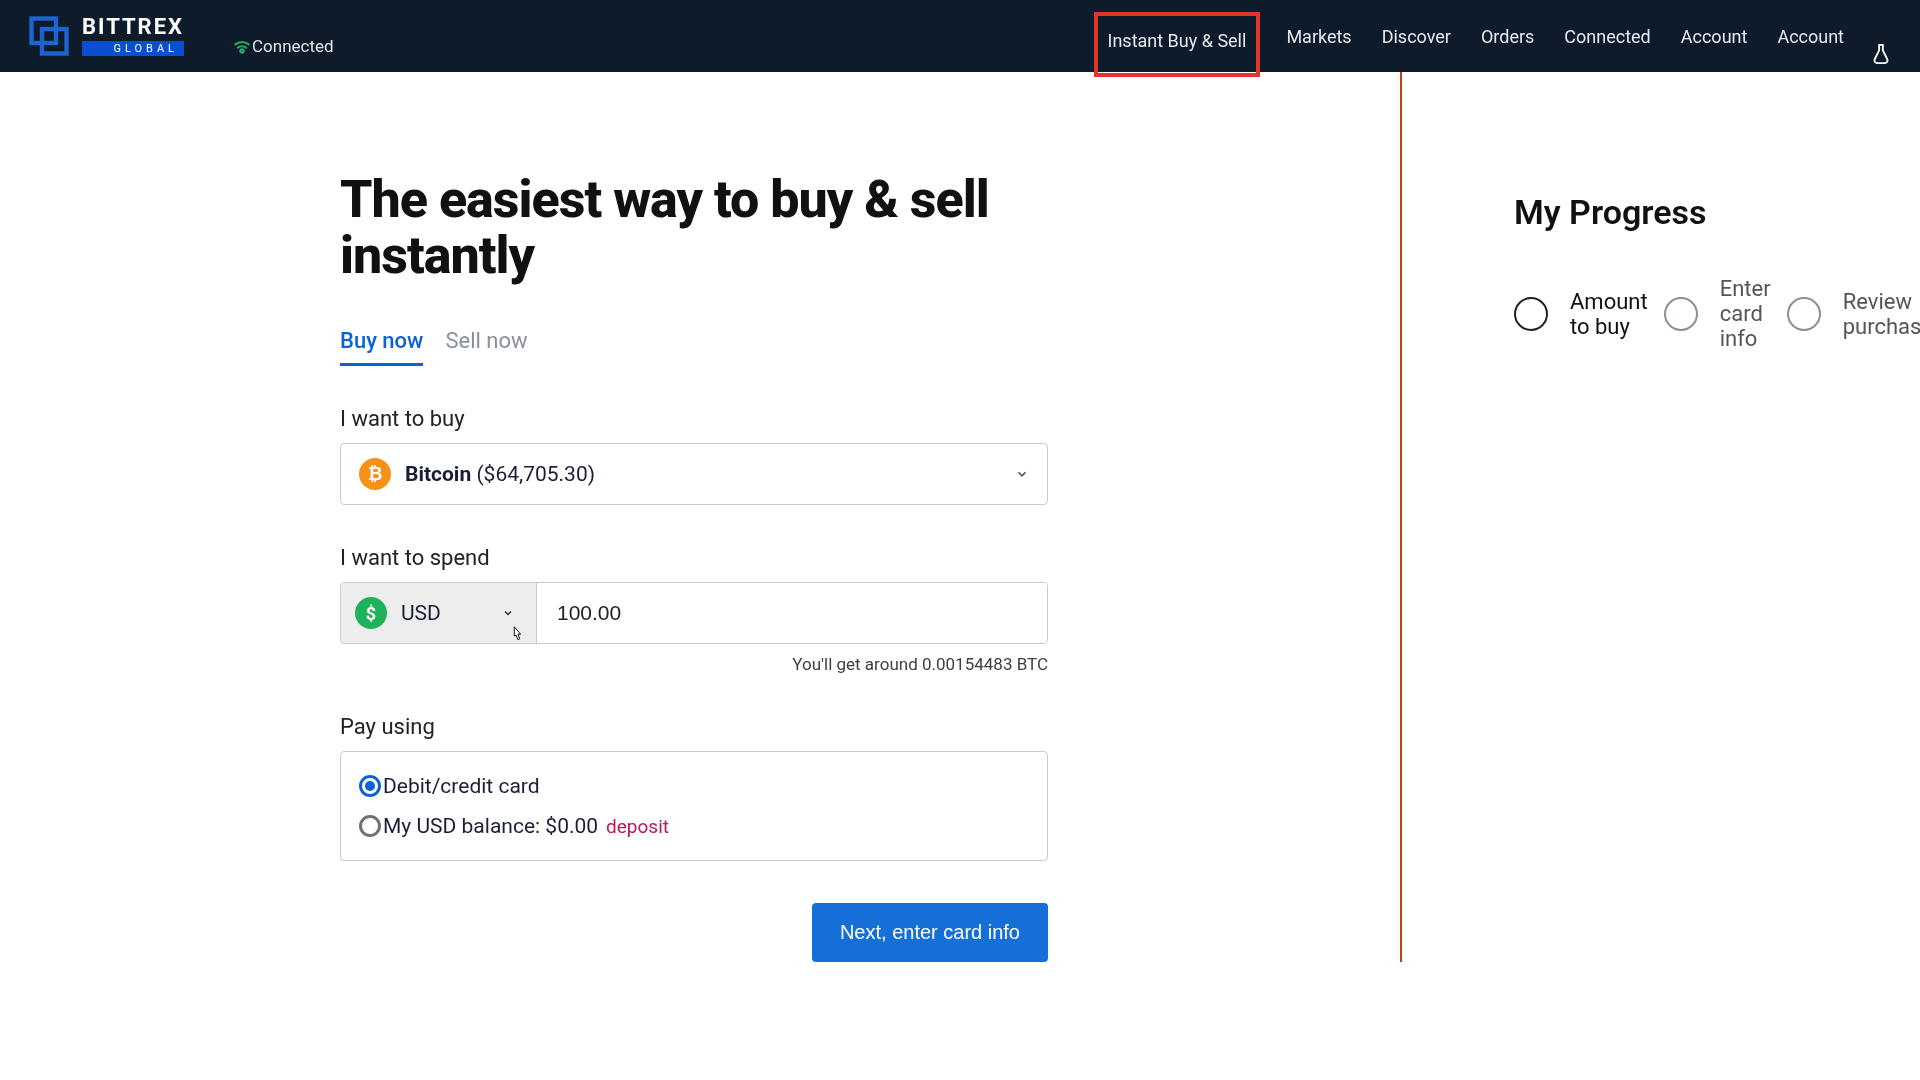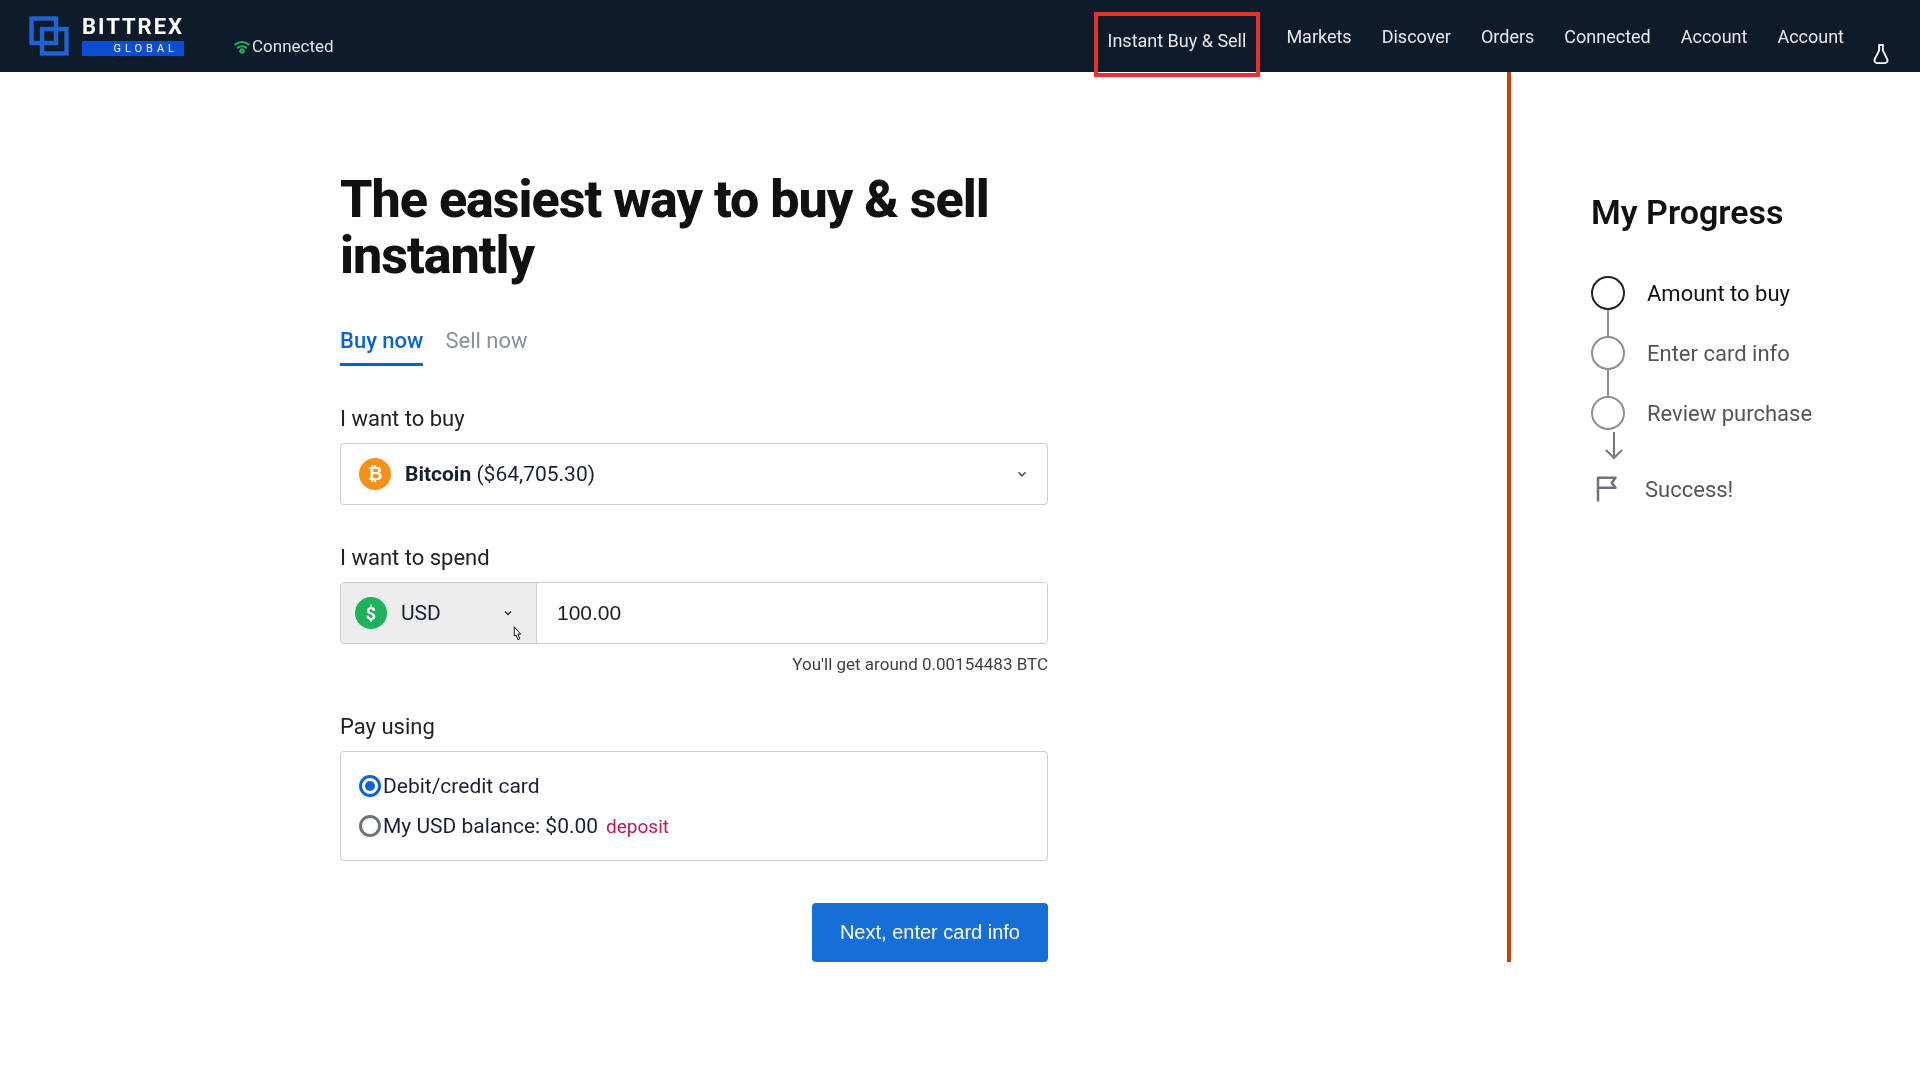--- a/index.html
+++ b/index.html
@@ -18,21 +18,21 @@
 .conn span { font-size:17px; color:#dfe3e8; }
 
 .nav { margin-left:auto; display:flex; align-items:flex-end; gap:22px; font-size:18px; }
 .nav a { color:#e6e8eb; text-decoration:none; cursor:pointer; padding:18px 4px; }
 .nav a.highlighted { border:4px solid #e4332b; padding:14px 10px 22px 10px; margin-bottom:-12px; }
 .flask-icon { width:22px; height:22px; }
 
 
 .page { display:flex; }
 .main { flex:1; padding: 100px 0 0 340px; }
-.sidebar { width:413px; border-left:4px solid #c2410c; padding: 120px 60px 0 80px; }
+.sidebar { width:520px; border-left:2px solid #c2410c; padding: 120px 60px 0 112px; }
 
 .page-title { font-size:52px; font-weight:800; letter-spacing:-1px; line-height:1.08; max-width:700px; color:#111; }
 
 .tabs { display:flex; gap:22px; margin-top:44px; font-size:22px; }
 .tab { padding:0 0 10px 0; cursor:pointer; color:#8a8f98; border-bottom:3px solid transparent; }
 .tab.active { color:#0b62d6; border-bottom-color:#0b62d6; font-weight:500; }
 
 .form-section { margin-top:40px; max-width:708px; }
 .label { font-size:22px; color:#222; margin-bottom:12px;margin-top:14px; }
 
@@ -58,21 +58,21 @@
 .radio { width:22px; height:22px; border-radius:50%; border:3px solid #0b62d6; display:flex; align-items:center; justify-content:center; }
 .radio.off { border-color:#6e737b; }
 .radio .dot { width:10px; height:10px; background:#0b62d6; border-radius:50%; }
 .deposit-link { color:#be185d; font-size:19px; margin-left:6px; cursor:pointer; }
 
 .next-btn { margin:42px 0 0; max-width:708px; display:flex; justify-content:flex-end; }
 .next-btn button { background:#166fd6; color:#fff; border:0; border-radius:4px; font-size:20px; padding:18px 28px; cursor:pointer; }
 
 
 .progress-title { font-size:34px; font-weight:600; margin-bottom:44px; color:#111; }
-.steps { display:flex; flex-direction:column; }
+.steps { display:flex; flex-direction:row; }
 .step { display:flex; align-items:center; gap:22px; font-size:22px; color:#555; }
 .step-circle { width:34px; height:34px; border:2px solid #8a8f98; border-radius:50%; flex-shrink:0; }
 .step-circle.active { border-color:#222; }
 .step.active span { color:#111; }
 .connector { width:2px; height:26px; background:#8a8f98; margin-left:16px; }
 .arrow-down { margin:2px 0 8px 11px; color:#777; }
 .flag-icon { width:30px; height:30px; color:#6e737b; margin-left:2px; }
 </style>
 </head>
 <body>

